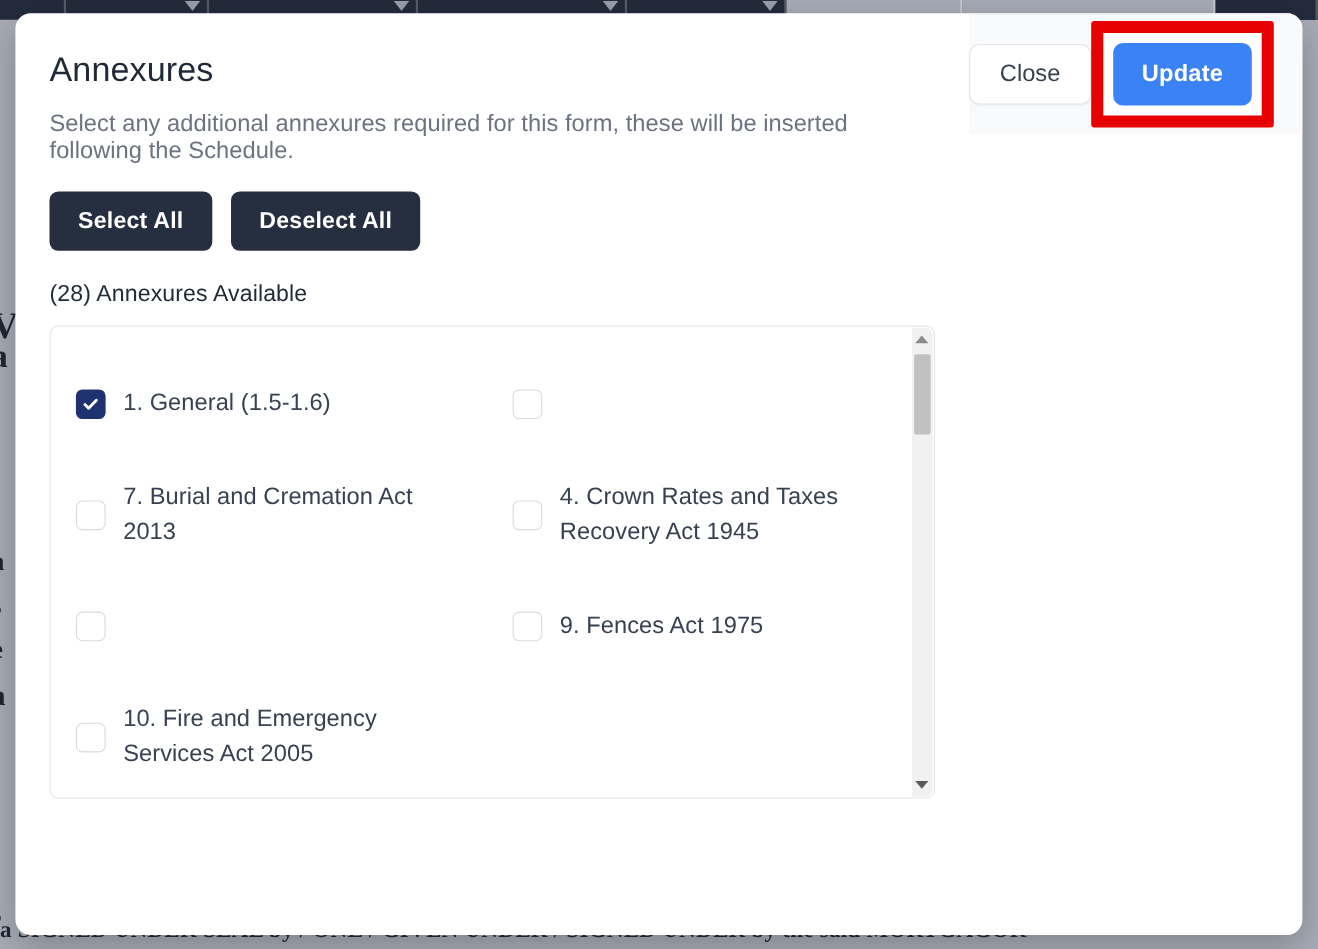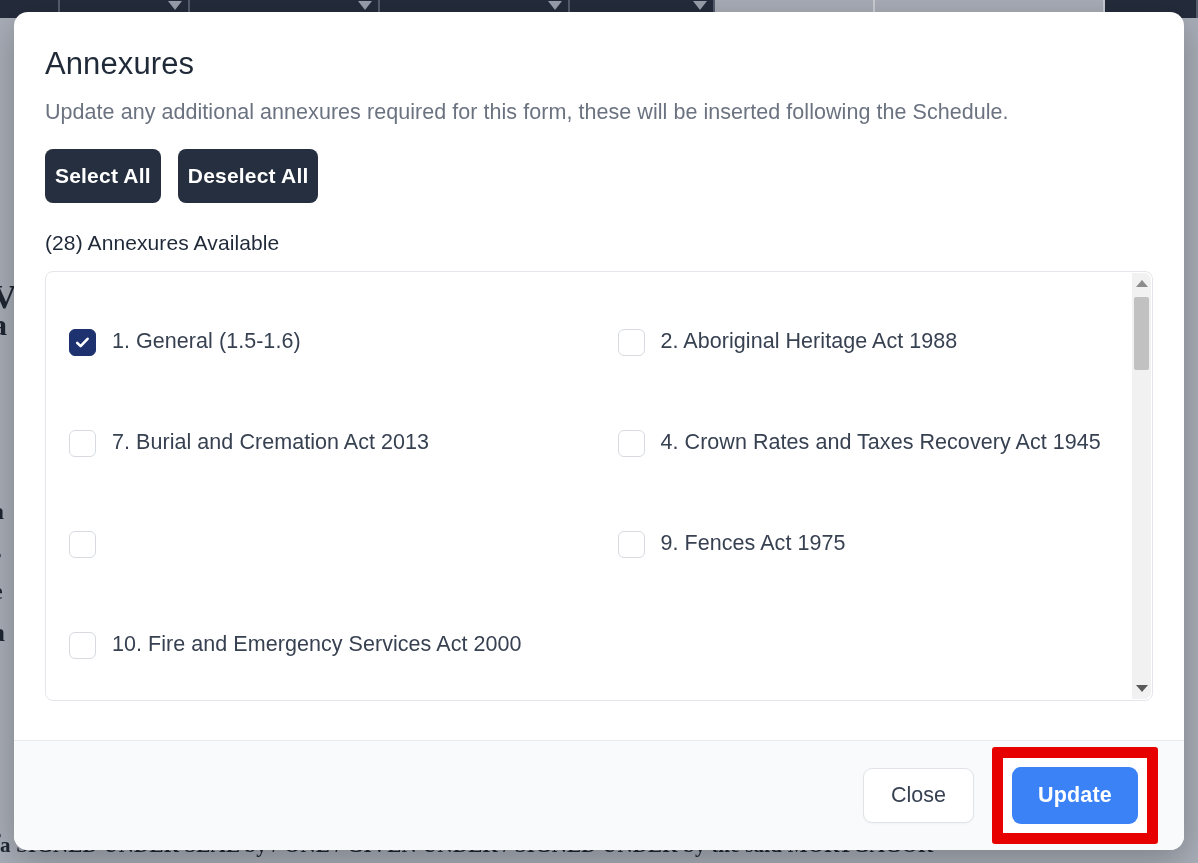--- a/index.html
+++ b/index.html
@@ -63,21 +63,21 @@
 
   
   .modal {
     position: absolute;
     left: 14px; top: 12px;
     width: 1170px; height: 838px;
     background: #ffffff;
     border-radius: 14px;
     box-shadow: 0 10px 35px rgba(0,0,0,0.25);
     overflow: hidden;
-    display: flex; flex-direction: column;
+    display: flex; flex-direction: row;
   }
 
   .modal-body { padding: 34px 31px 0 31px; flex: 1 1 auto; overflow: hidden; }
 
   .modal-title {
     font-size: 31px;
     color: #1f2937;
     font-weight: normal;
     margin: 0 0 18px 0;
     letter-spacing: 0.1px;
@@ -90,21 +90,21 @@
   }
 
   .btn-row { display: flex; gap: 17px; margin-bottom: 28px; }
   .btn-dark {
     background: #252f3f;
     color: #ffffff;
     border: none;
     border-radius: 8px;
     font-size: 21px;
     font-weight: bold;
-    padding: 15px 10px;
+    padding: 15px 26px;
     cursor: pointer;
     font-family: "Liberation Sans", sans-serif;
     letter-spacing: 0.2px;
   }
 
   .count-label {
     font-size: 21px;
     color: #1f2937;
     margin-bottom: 16px;
     letter-spacing: 0.1px;
@@ -200,21 +200,20 @@
   
   .modal-footer {
     flex: 0 0 auto;
     height: 110px;
     background: #f9fafb;
     border-top: 1px solid #e8eaed;
     display: flex;
     align-items: center;
     justify-content: flex-end;
     padding: 0 26px 0 0;
-    gap: 18px;
     position: relative;
   }
   .btn-close {
     background: #ffffff;
     color: #374151;
     border: 1px solid #e0e3e8;
     border-radius: 9px;
     font-size: 21.5px;
     padding: 14px 27px;
     cursor: pointer;
@@ -283,21 +282,21 @@
   <div class="bg-bottom-text">
     <span>a SIGNED UNDER SEAL by / ONE / GIVEN UNDER / SIGNED UNDER by the said MORTGAGOR</span>
   </div>
 
   <div class="modal">
 
     <div class="modal-body">
 
       <h1 class="modal-title">Annexures</h1>
 
-      <p class="modal-desc">Update any additional annexures required for this form, these will be inserted following the Schedule.</p>
+      <p class="modal-desc">Select any additional annexures required for this form, these will be inserted following the Schedule.</p>
 
       <div class="btn-row">
         <button class="btn-dark">Select All</button>
         <button class="btn-dark">Deselect All</button>
       </div>
 
       <div class="count-label">(28) Annexures Available</div>
 
       <div class="list-box">
         <div class="list-inner">
@@ -309,21 +308,20 @@
                       <path d="M3.2 8.8 L6.6 12.2 L13.6 4.8" fill="none" stroke="#ffffff" stroke-width="2.6" stroke-linecap="round" stroke-linejoin="round"></path>
                     </svg>
                   </span>
                 </span>
                 <span class="lbl">1. General (1.5-1.6)</span>
               </div>
               <div class="list-item">
                 <span class="cbwrap">
                   <span class="cb"></span>
                 </span>
-                <span class="lbl">2. Aboriginal Heritage Act 1988</span>
               </div>
               <div class="list-item">
                 <span class="cbwrap">
                   <span class="cb"></span>
                 </span>
                 <span class="lbl">7. Burial and Cremation Act 2013</span>
               </div>
               <div class="list-item">
                 <span class="cbwrap">
                   <span class="cb"></span>
@@ -338,21 +336,21 @@
               <div class="list-item">
                 <span class="cbwrap">
                   <span class="cb"></span>
                 </span>
                 <span class="lbl">9. Fences Act 1975</span>
               </div>
               <div class="list-item">
                 <span class="cbwrap">
                   <span class="cb"></span>
                 </span>
-                <span class="lbl">10. Fire and Emergency Services Act 2000</span>
+                <span class="lbl">10. Fire and Emergency Services Act 2005</span>
               </div>
             </div>
         </div>
 
         <div class="vscroll">
           <div class="arrow up">
               <i></i>
             </div>
           <div class="thumb" id="scroll-thumb" style="top: calc(5% + 3px); height: 17%;"></div>
           <div class="arrow down">

